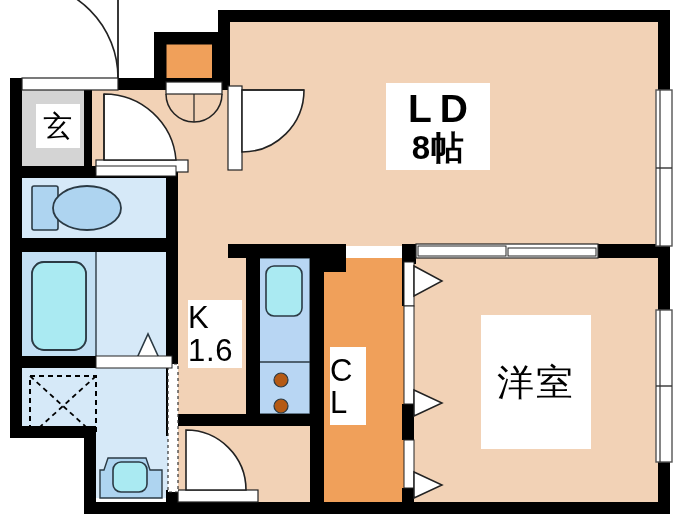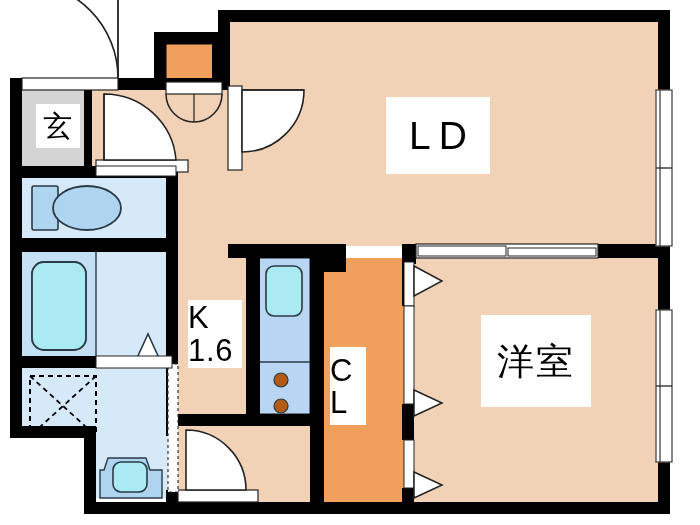--- a/index.html
+++ b/index.html
@@ -7,24 +7,24 @@
   #plan{position:relative;width:700px;height:525px;background:#ffffff;overflow:hidden;}
   svg{display:block;}
   .roomlabel{
     position:absolute;background:#ffffff;color:#000;
     font-family:"Liberation Sans","DejaVu Sans",sans-serif;
     display:flex;flex-direction:column;align-items:center;justify-content:center;
     line-height:1.0;letter-spacing:0.04em;font-weight:400;
   }
   .roomlabel .l1{display:block;}
   .roomlabel .l2{display:block;}
-  #lbl-ld{left:386px;top:97px;width:104px;height:77px;}
+  #lbl-ld{left:386px;top:83px;width:104px;height:87px;font-weight:bold;}
   #lbl-ld .l1{font-size:39px;letter-spacing:8px;padding-left:8px;}
   #lbl-ld .l2{font-size:33px;margin-top:3px;}
-  #lbl-yo{left:481px;top:315px;width:110px;height:92px;}
+  #lbl-yo{left:481px;top:315px;width:110px;height:134px;}
   #lbl-yo .l1{font-size:37px;letter-spacing:2px;}
   #lbl-yo .l2{font-size:37px;margin-top:5px;}
   #lbl-k{left:188px;top:300px;width:54px;height:68px;align-items:flex-start;}
   #lbl-k .l1{font-size:31px;}
   #lbl-k .l2{font-size:31px;margin-top:2px;}
   #lbl-cl{left:330px;top:347px;width:36px;height:78px;align-items:flex-start;}
   #lbl-cl .l1{font-size:31px;}
   #lbl-cl .l2{font-size:31px;margin-top:1px;}
   #lbl-gen{left:36px;top:104px;width:44px;height:44px;}
   #lbl-gen .l1{font-size:29px;}
@@ -188,20 +188,21 @@
 
       <rect x="96" y="166" width="80" height="10" fill="#ffffff" stroke="#222" stroke-width="1"></rect>
 
       <rect x="96" y="356" width="76" height="12" fill="#ffffff" stroke="#222" stroke-width="1"></rect>
     </g>
 
   </svg>
 
   <div class="roomlabel" id="lbl-ld">
     <span class="l1">LD</span>
+    <span class="l2">8帖</span>
   </div>
 
   <div class="roomlabel" id="lbl-yo">
     <span class="l1">洋室</span>
   </div>
 
   <div class="roomlabel" id="lbl-k">
     <span class="l1">K</span>
     <span class="l2">1.6</span>
   </div>

